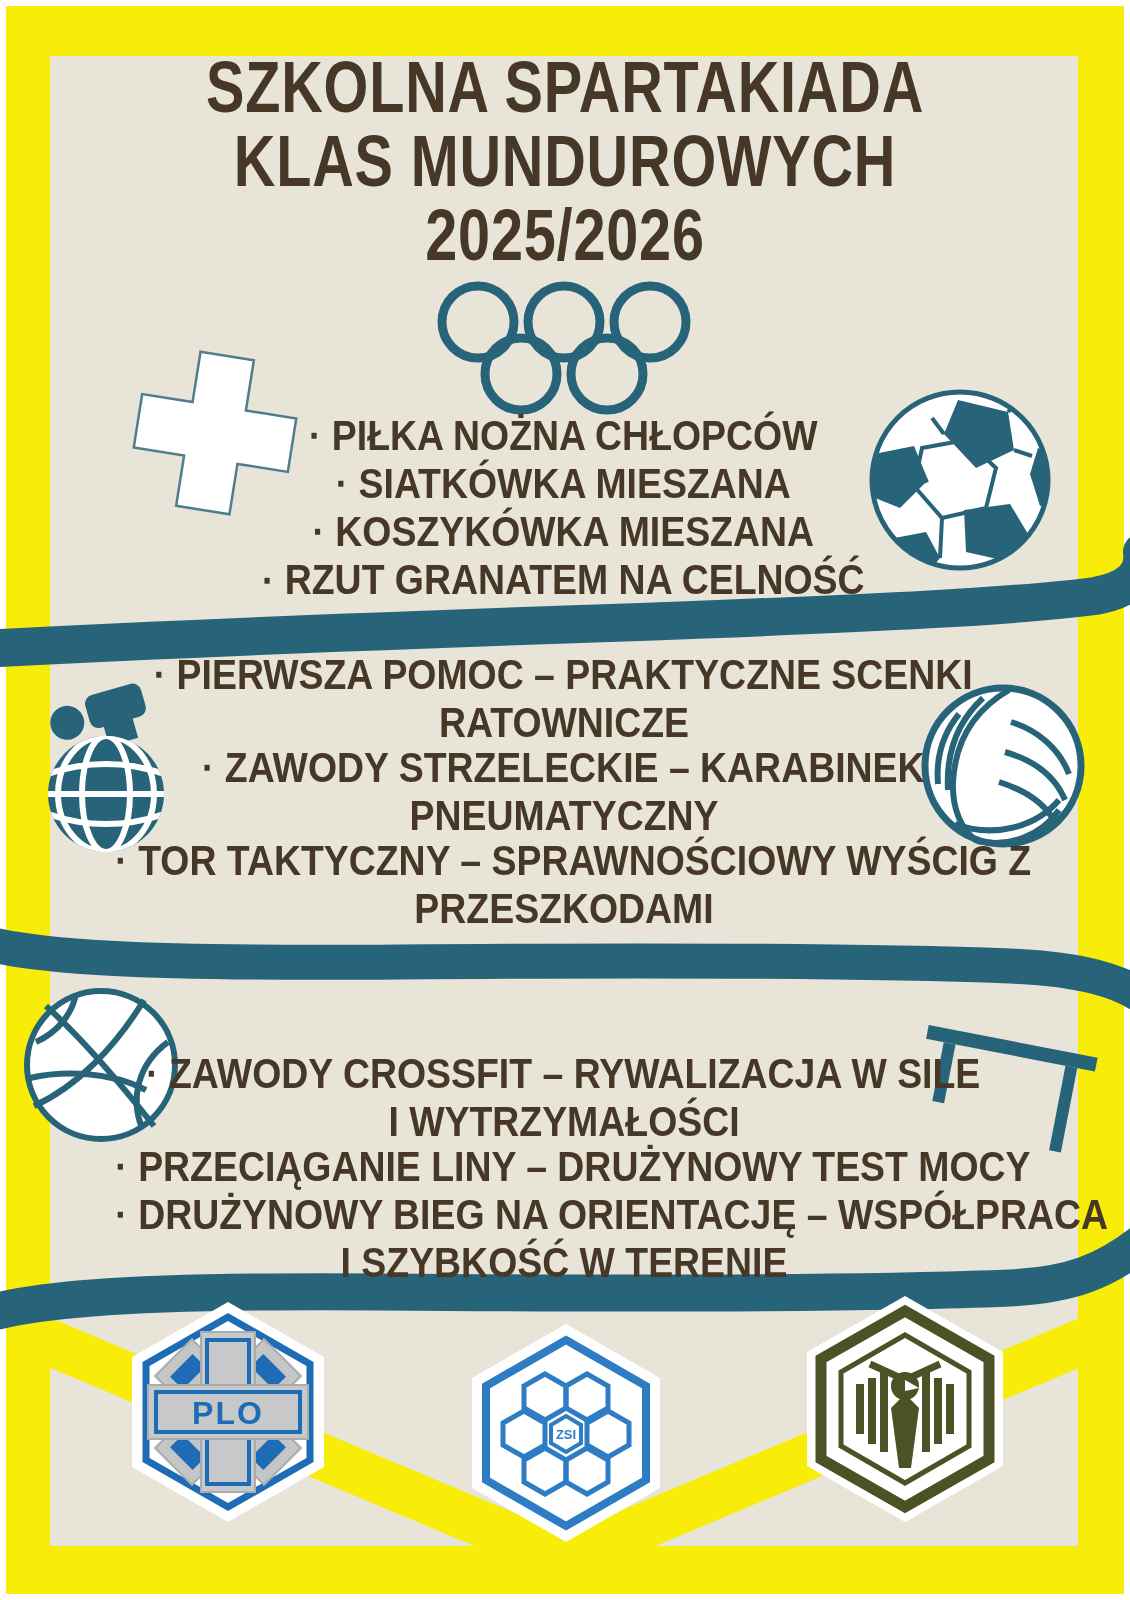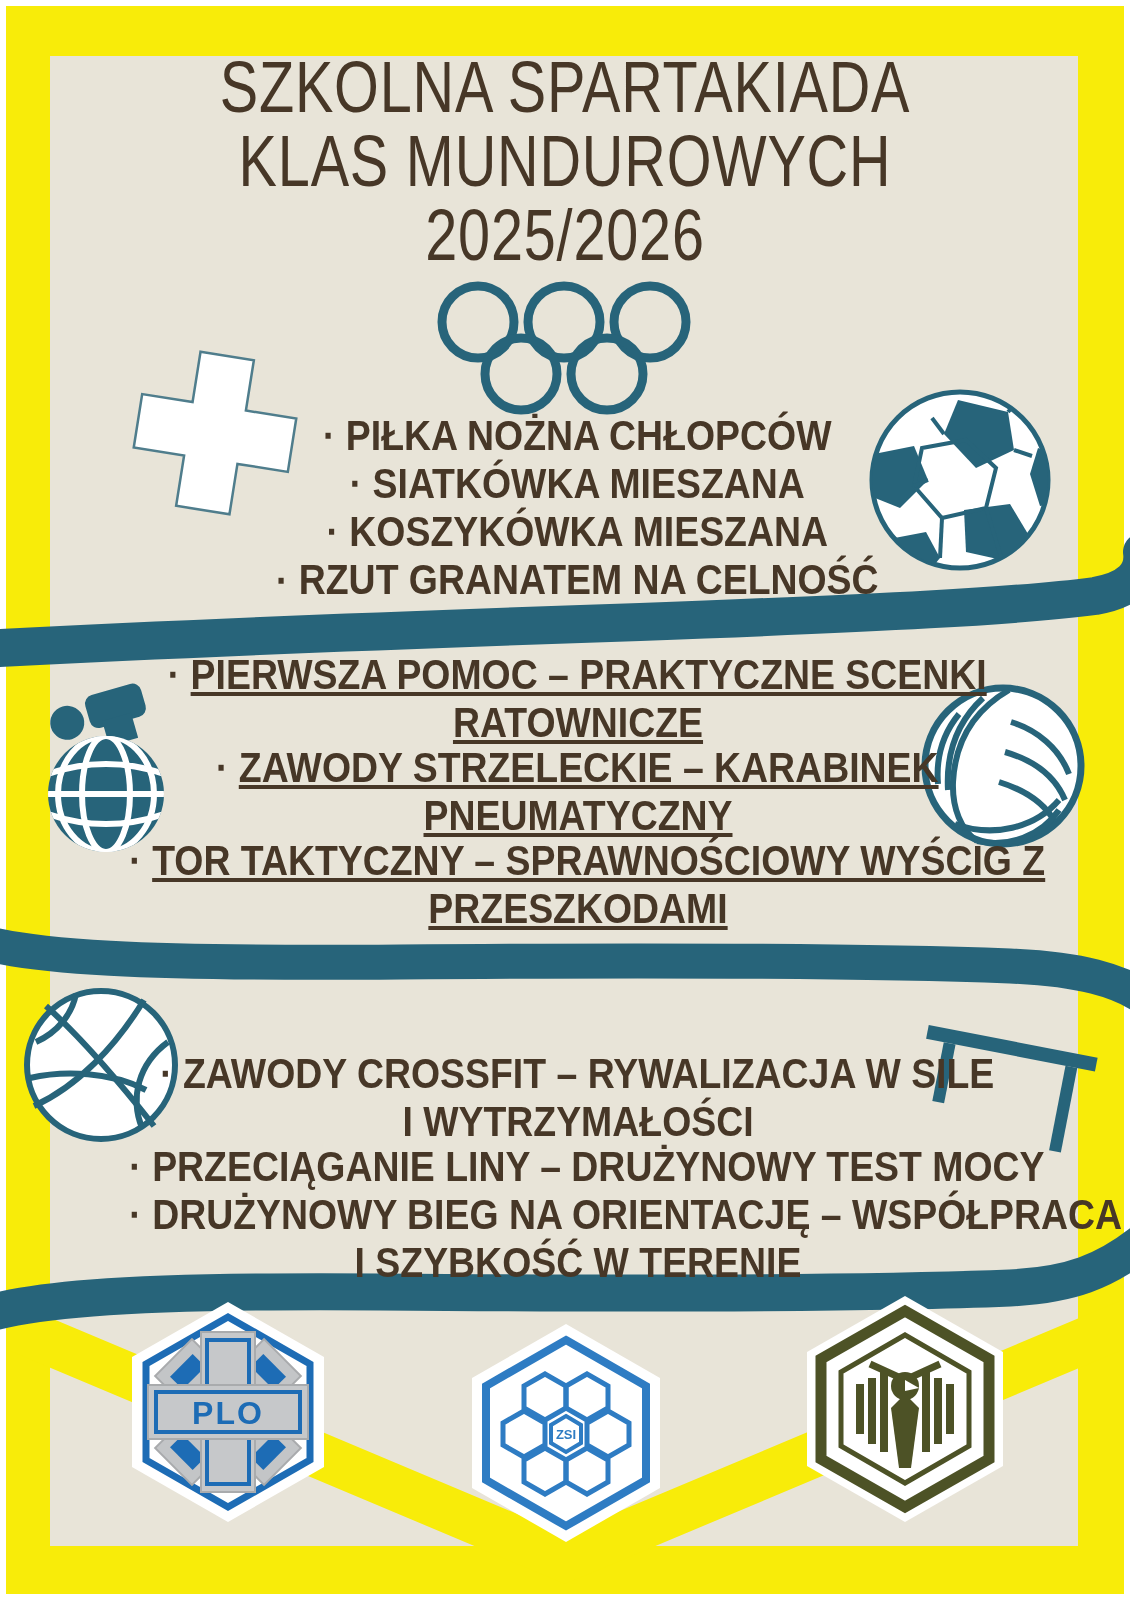--- a/index.html
+++ b/index.html
@@ -6,29 +6,29 @@
   .page{
     position:relative;width:1130px;height:1600px;background:#ffffff;
     overflow:hidden;font-family:"Liberation Sans",sans-serif;
   }
   .frame{position:absolute;left:6px;top:6px;right:6px;bottom:6px;background:#f8ec09;}
   .panel{position:absolute;left:50px;top:56px;width:1028px;height:1490px;background:#e8e4d8;}
   .decor{position:absolute;left:0;top:0;pointer-events:none;}
   .icon{position:absolute;}
   .title{
     position:absolute;left:0;top:50px;width:100%;text-align:center;
-    color:#473727;font-weight:400;font-size:72px;line-height:74px;letter-spacing:1px;
+    color:#473727;font-weight:700;font-size:72px;line-height:74px;letter-spacing:1px;
   }
   .cx8{transform:scaleX(0.80);transform-origin:50% 50%;}
   .cx{transform:scaleX(0.87);transform-origin:50% 50%;}
-  .list{position:absolute;left:50px;width:1028px;text-align:center;color:#473727;font-weight:700;padding-left:14px;}
+  .list{position:absolute;left:50px;width:1028px;text-align:center;color:#473727;font-weight:700;}
   .li{font-size:43px;line-height:45px;white-space:nowrap;}
   .bl{display:inline-block;font-size:24px;vertical-align:middle;margin-right:16px;position:relative;top:-4px;color:#473727;}
   .s1{top:413px;}
-  .s2{top:652px;text-decoration:underline;}
+  .s2{top:652px;}
   .s3{top:1051px;}
   .logo{position:absolute;}
   svg text{font-family:"Liberation Sans",sans-serif;}
 </style>
 </head>
 <body>
 
 <div class="page">
 
   <div class="frame"></div>

